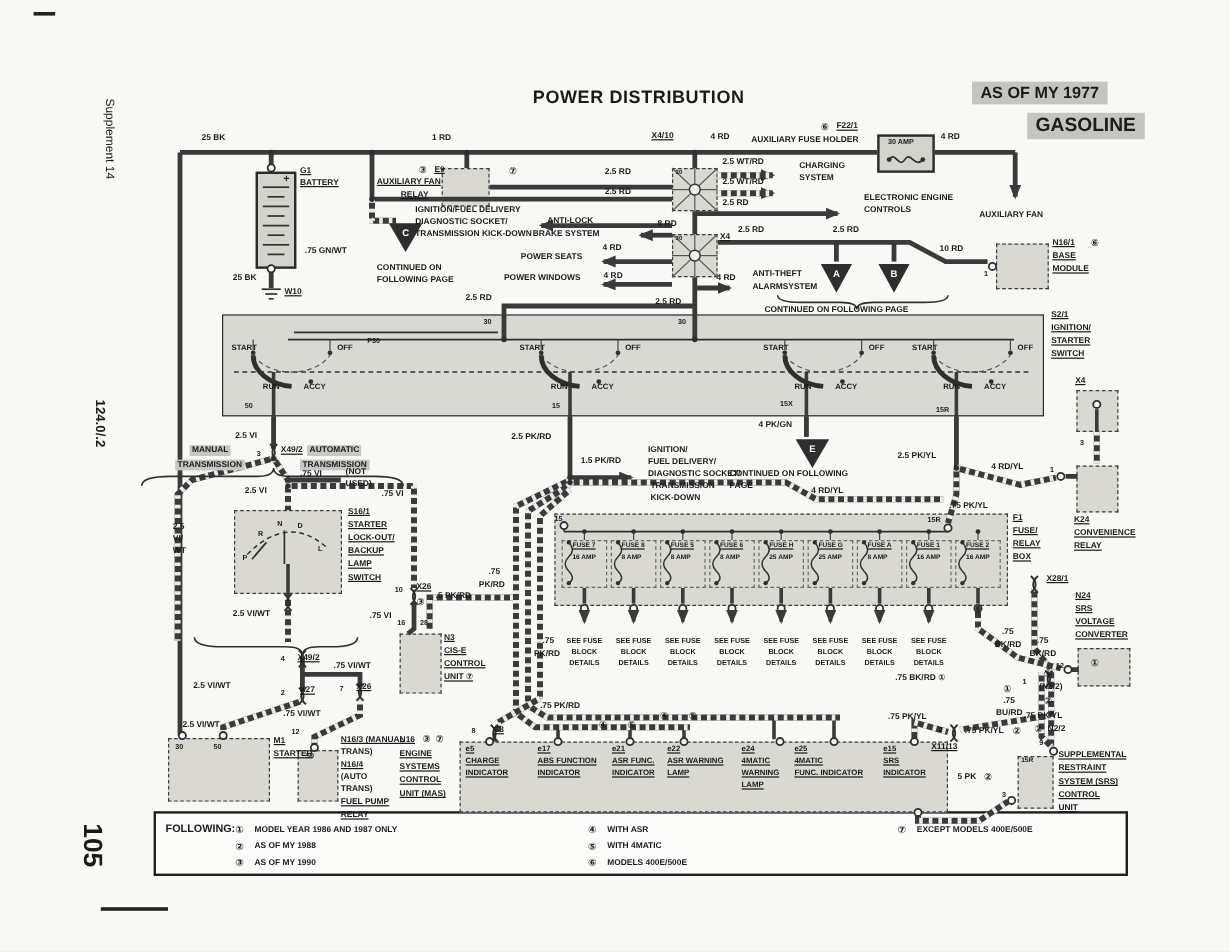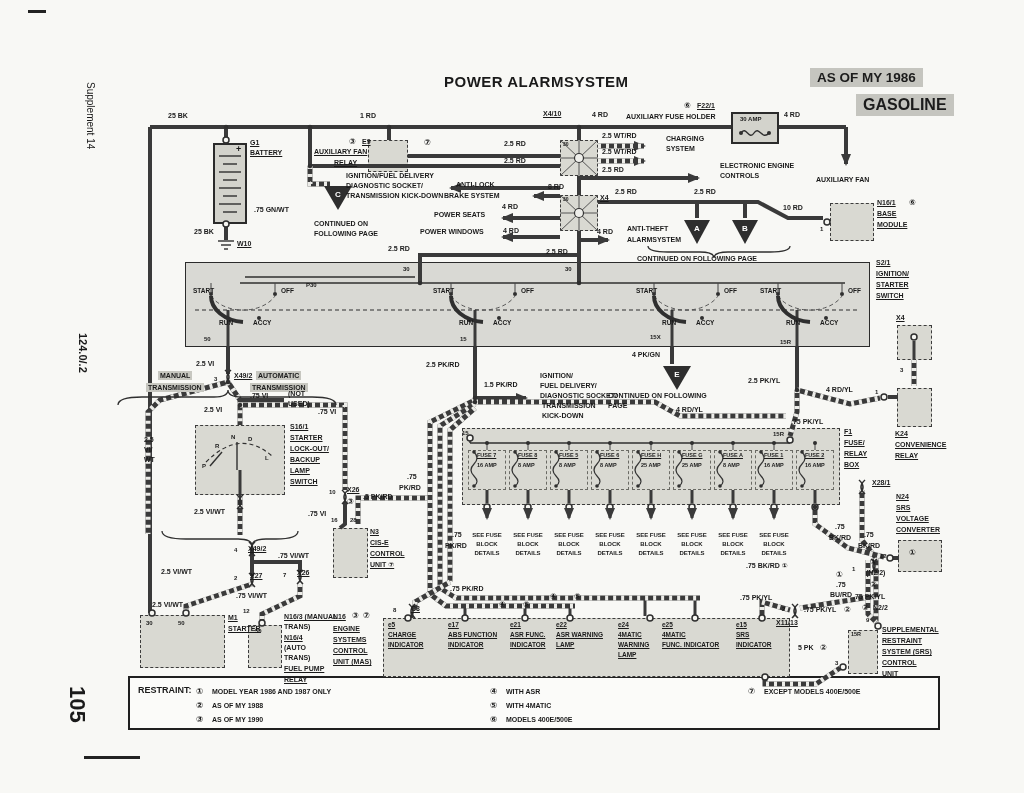--- a/index.html
+++ b/index.html
@@ -19,22 +19,22 @@
   svg{position:absolute;left:0;top:0;z-index:2;}
   .mark{position:absolute;background:#222;z-index:3;}
 </style>
 </head>
 <body>
 
 <div class="page" id="diagram">
   <div class="mark" style="left:28px;top:10px;width:18px;height:3px"></div>
   <div class="mark" style="left:84px;top:756px;width:56px;height:3px"></div>
 
-  <div class="lbl" style="left:444px;top:74px;font-size:15px;letter-spacing:.5px">POWER ALARMSYSTEM</div>
-  <div class="hl" style="left:810px;top:68px;font-size:13.5px">AS OF MY 1986</div>
+  <div class="lbl" style="left:444px;top:74px;font-size:15px;letter-spacing:.5px">POWER DISTRIBUTION</div>
+  <div class="hl" style="left:810px;top:68px;font-size:13.5px">AS OF MY 1977</div>
   <div class="hl" style="left:856px;top:94px;font-size:16px">GASOLINE</div>
   <div class="lbl" style="left:95px;top:82px;font-size:10px;font-weight:normal;transform:rotate(90deg)">Supplement 14</div>
   <div class="lbl" style="left:88px;top:333px;font-size:11px;transform:rotate(90deg)">124.0/.2</div>
   <div class="lbl" style="left:88px;top:686px;font-size:22px;transform:rotate(90deg)">105</div>
 
   <svg id="wires" width="1024" height="793" viewBox="0 0 1024 793">
     <defs>
       <marker id="ar" markerUnits="userSpaceOnUse" markerWidth="16" markerHeight="14" refX="10" refY="5" orient="auto">
         <path d="M0,0 L12,5 L0,10 z" fill="#3a3a3a"></path>
       </marker>
@@ -345,21 +345,21 @@
     <polygon points="732,220 758,220 745,244" fill="#2e2e2e"></polygon>
     <polygon points="324,186 352,186 338,210" fill="#2e2e2e"></polygon>
     <polygon points="663,366 691,366 677,390" fill="#2e2e2e"></polygon>
     <text x="697" y="231" text-anchor="middle" fill="#fff" font-size="8" font-weight="bold">A</text>
     <text x="745" y="231" text-anchor="middle" fill="#fff" font-size="8" font-weight="bold">B</text>
     <text x="338" y="197" text-anchor="middle" fill="#fff" font-size="8" font-weight="bold">C</text>
     <text x="677" y="377" text-anchor="middle" fill="#fff" font-size="8" font-weight="bold">E</text>
   </svg>
 
   <div class="box rev" style="left:128px;top:676px;width:812px;height:54px"></div>
-  <div class="lbl" style="left:138px;top:686px;font-size:9px">RESTRAINT:</div>
+  <div class="lbl" style="left:138px;top:686px;font-size:9px">FOLLOWING:</div>
   <div id="labels-root"></div>
 <div class="box solidb" style="left: 213px; top: 143px; width: 34px; height: 81px;"></div>
     <div class="box dash" style="left: 368px; top: 140px; width: 40px; height: 32px;"></div>
     <div class="box solidb" style="left: 731px; top: 112px; width: 48px; height: 32px;"></div>
     <div class="box dash" style="left: 560px; top: 140px; width: 38px; height: 36px;"></div>
     <div class="box dash" style="left: 560px; top: 195px; width: 38px; height: 36px;"></div>
     <div class="box dash" style="left: 830px; top: 203px; width: 44px; height: 38px;"></div>
     <div class="box panel" style="left: 185px; top: 262px; width: 685px; height: 85px;"></div>
     <div class="box dash" style="left: 897px; top: 325px; width: 35px; height: 35px;"></div>
     <div class="box dash" style="left: 897px; top: 388px; width: 35px; height: 39px;"></div>

